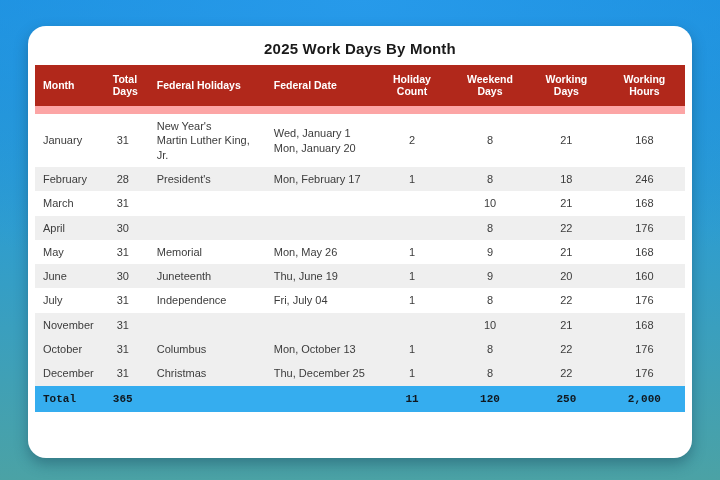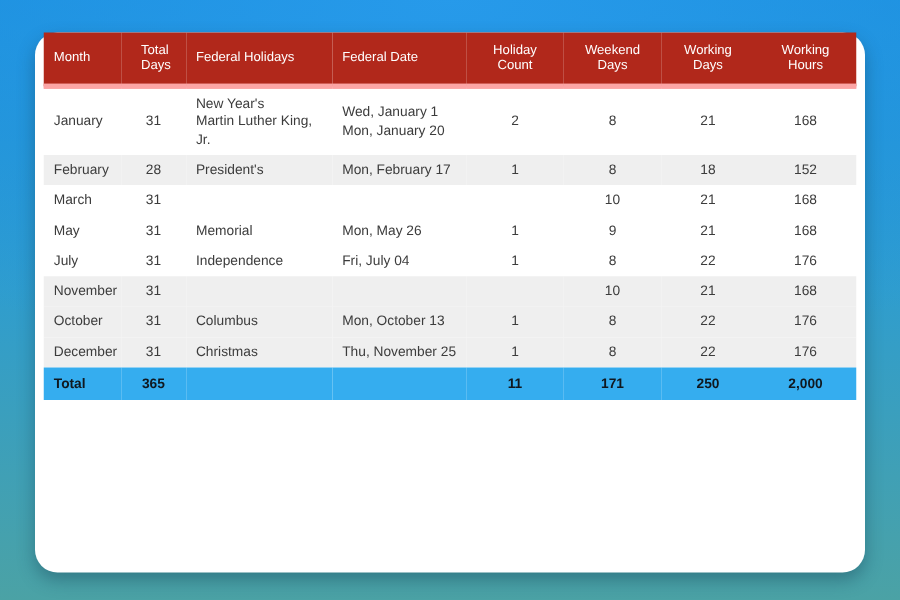--- a/index.html
+++ b/index.html
@@ -18,36 +18,38 @@
   }
   .title {
     text-align: center; font-size: 15px; font-weight: bold; color: #1a1a1a;
     margin: 14px 0 8px 0; letter-spacing: .2px;
   }
   table.workdays {
     width: 650px; margin: 0 auto; border-collapse: collapse;
     font-size: 11px; color: #3c3c3c; table-layout: fixed;
   }
   thead th {
-    background: #B1281B; color: #ffffff; font-weight: normal; font-size: 10.5px;
-    padding: 9px 16px; border-bottom: 4px solid #fca5a5; line-height: 1.1;
+    background: #B1281B; color: #ffffff; font-weight: bold; font-size: 10.5px;
+    padding: 9px 16px; border-bottom: 8px solid #fca5a5; line-height: 1.1;
   }
   tbody td { padding: 5px 4px; line-height: 1.3; vertical-align: middle; }
   tbody tr.alt { background: #EFEFEF; }
   tfoot td {
     background: #35ADEF; color: #10181f; font-weight: bold;
     padding: 7px 12px;
+    font-family: Liberation Mono, monospace;
   }
   .al { text-align: left; padding-left: 8px; }
   .ac { text-align: center; }
 </style>
 </head>
 <body>
 
 <div class="card">
+  <div class="title">2025 Work Days By Month</div>
   <table class="workdays">
     <colgroup>
       <col style="width:9.5%">
         <col style="width:8%">
         <col style="width:18%">
         <col style="width:16.5%">
       <col style="width:12%">
         <col style="width:12%">
         <col style="width:11.5%">
         <col style="width:12.5%">
@@ -76,41 +78,61 @@
           <td class="ac">168</td>
         </tr>
         <tr class="alt">
           <td class="al">February</td>
           <td class="ac">28</td>
           <td class="al">President's</td>
           <td class="al">Mon, February 17</td>
           <td class="ac">1</td>
           <td class="ac">8</td>
           <td class="ac">18</td>
-          <td class="ac">152</td>
+          <td class="ac">246</td>
         </tr>
         <tr>
           <td class="al">March</td>
           <td class="ac">31</td>
           <td class="al"></td>
           <td class="al"></td>
           <td class="ac"></td>
           <td class="ac">10</td>
           <td class="ac">21</td>
           <td class="ac">168</td>
         </tr>
+        <tr class="alt">
+          <td class="al">April</td>
+          <td class="ac">30</td>
+          <td class="al"></td>
+          <td class="al"></td>
+          <td class="ac"></td>
+          <td class="ac">8</td>
+          <td class="ac">22</td>
+          <td class="ac">176</td>
+        </tr>
         <tr>
           <td class="al">May</td>
           <td class="ac">31</td>
           <td class="al">Memorial</td>
           <td class="al">Mon, May 26</td>
           <td class="ac">1</td>
           <td class="ac">9</td>
           <td class="ac">21</td>
           <td class="ac">168</td>
+        </tr>
+        <tr class="alt">
+          <td class="al">June</td>
+          <td class="ac">30</td>
+          <td class="al">Juneteenth</td>
+          <td class="al">Thu, June 19</td>
+          <td class="ac">1</td>
+          <td class="ac">9</td>
+          <td class="ac">20</td>
+          <td class="ac">160</td>
         </tr>
         <tr>
           <td class="al">July</td>
           <td class="ac">31</td>
           <td class="al">Independence</td>
           <td class="al">Fri, July 04</td>
           <td class="ac">1</td>
           <td class="ac">8</td>
           <td class="ac">22</td>
           <td class="ac">176</td>
@@ -132,33 +154,33 @@
           <td class="al">Mon, October 13</td>
           <td class="ac">1</td>
           <td class="ac">8</td>
           <td class="ac">22</td>
           <td class="ac">176</td>
         </tr>
         <tr class="alt">
           <td class="al">December</td>
           <td class="ac">31</td>
           <td class="al">Christmas</td>
-          <td class="al">Thu, November 25</td>
+          <td class="al">Thu, December 25</td>
           <td class="ac">1</td>
           <td class="ac">8</td>
           <td class="ac">22</td>
           <td class="ac">176</td>
         </tr>
       </tbody>
     <tfoot>
       <tr>
           <td class="al">Total</td>
           <td class="ac">365</td>
           <td class="al"></td>
           <td class="al"></td>
           <td class="ac">11</td>
-          <td class="ac">171</td>
+          <td class="ac">120</td>
           <td class="ac">250</td>
           <td class="ac">2,000</td>
         </tr>
     </tfoot>
   </table>
 </div>
 
 </body></html>

